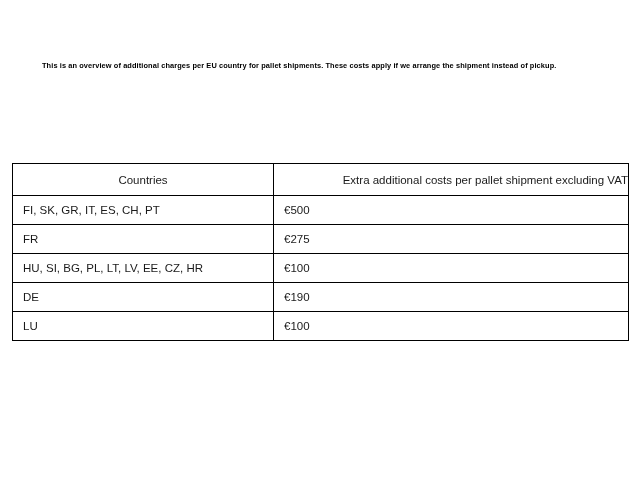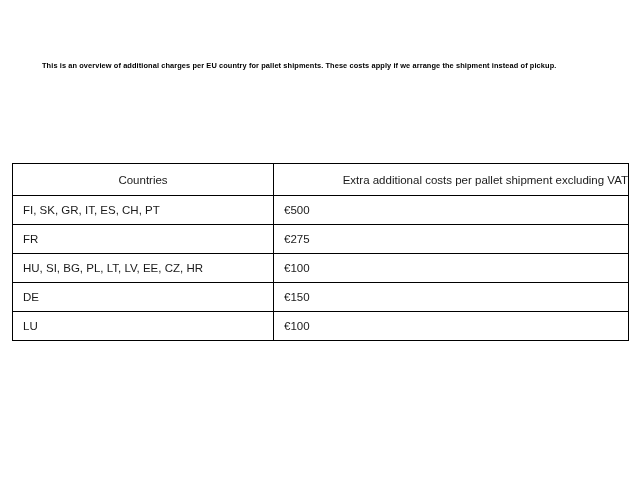--- a/index.html
+++ b/index.html
@@ -84,21 +84,21 @@
       <tr>
         <td>FR</td>
         <td>€275</td>
       </tr>
       <tr>
         <td>HU, SI, BG, PL, LT, LV, EE, CZ, HR</td>
         <td>€100</td>
       </tr>
       <tr>
         <td>DE</td>
-        <td>€150</td>
+        <td>€190</td>
       </tr>
       <tr>
         <td>LU</td>
         <td>€100</td>
       </tr>
     </tbody>
   </table>
 </div>
 
 </body></html>

